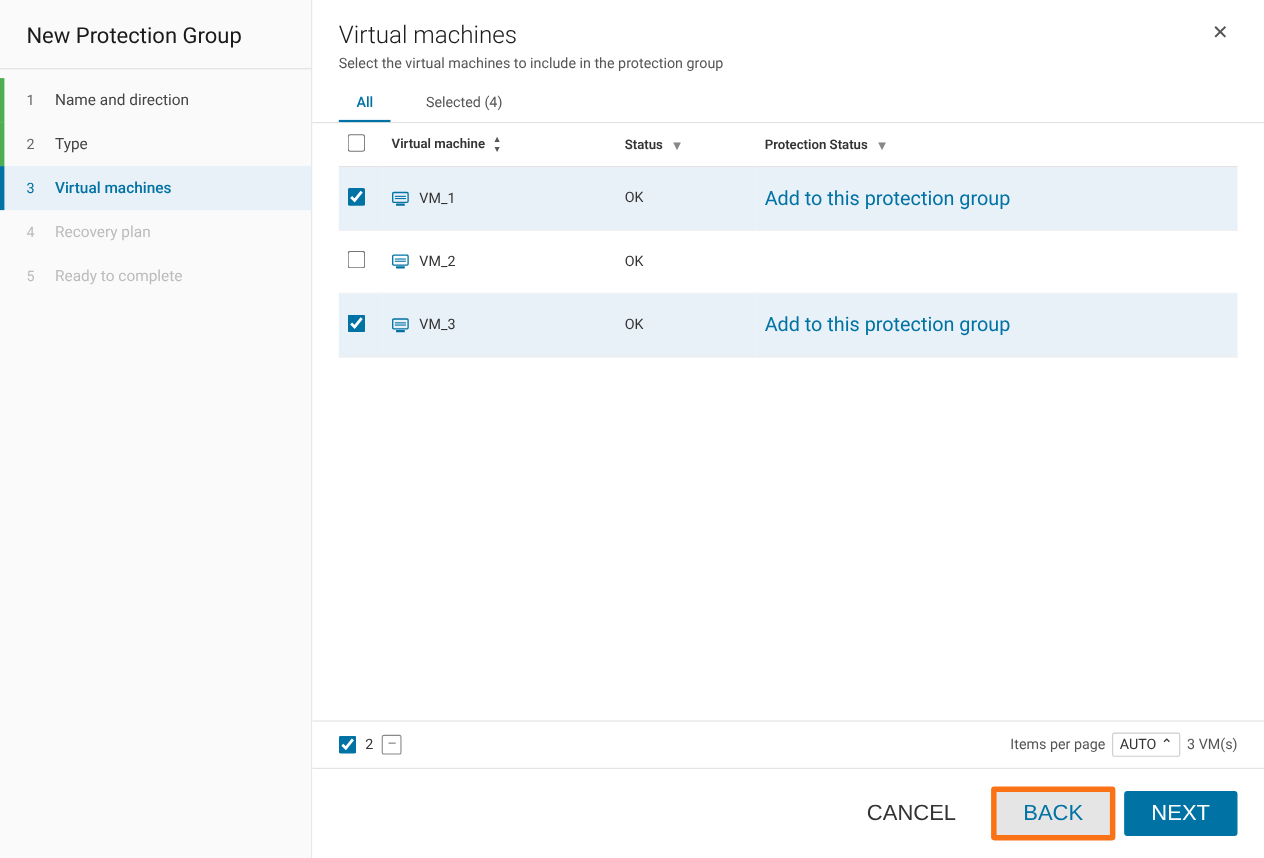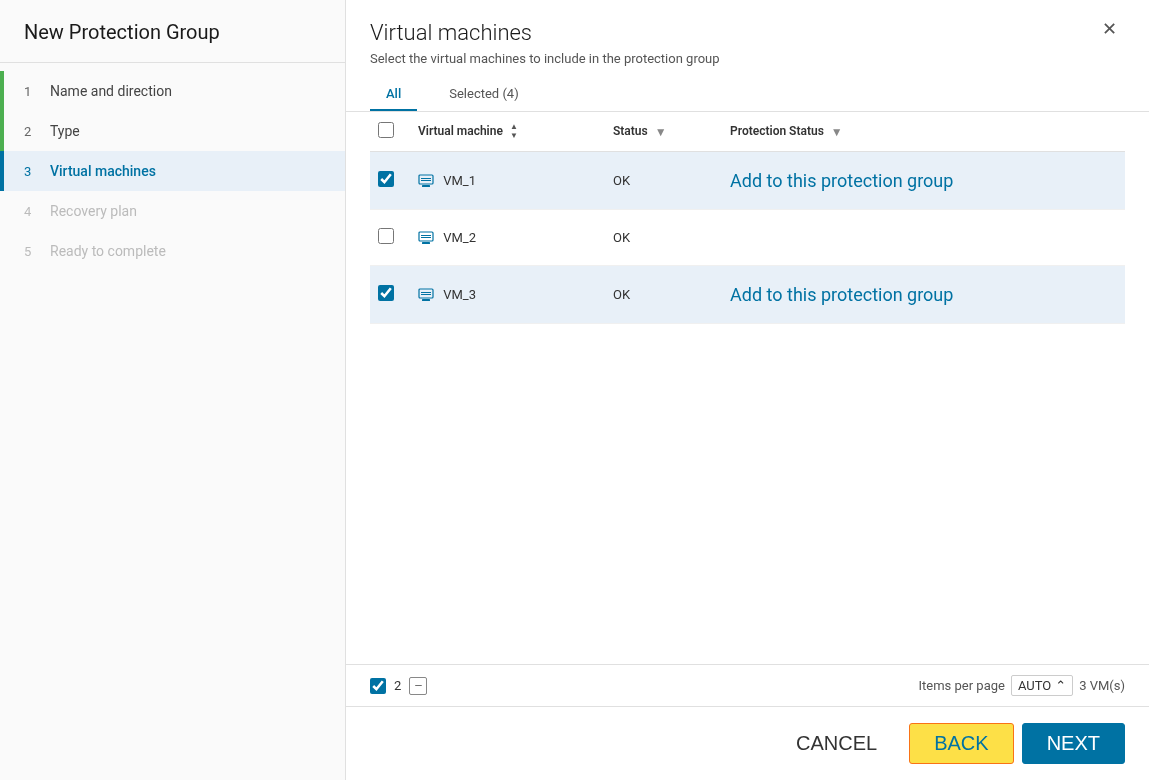--- a/index.html
+++ b/index.html
@@ -16,21 +16,21 @@
     }
     .dialog {
       display: flex;
       width: 1149px;
       height: 780px;
       background: #fff;
       box-shadow: 0 4px 24px rgba(0,0,0,0.18);
     }
     
     .sidebar {
-      width: 346px;
+      width: 284px;
       background: #fafafa;
       border-right: 1px solid #e0e0e0;
       padding: 0;
       flex-shrink: 0;
     }
     .sidebar-title {
       font-size: 20px;
       font-weight: 400;
       color: #1a1a1a;
       padding: 20px 24px 18px 24px;
@@ -294,23 +294,23 @@
       cursor: pointer;
       font-weight: 400;
       border: none;
     }
     .btn-cancel {
       background: transparent;
       color: #333;
       border: none;
     }
     .btn-back {
-      background: #fde047;
+      background: #e5e5e5;
       color: #0072a3;
-      border: 1px solid #f97316;
+      border: 5px solid #f97316;
     }
     .btn-next {
       background: #0072a3;
       color: #fff;
       border: 1px solid #0072a3;
     }
 
     
     .sort-up, .sort-down {
       font-size: 8px;

